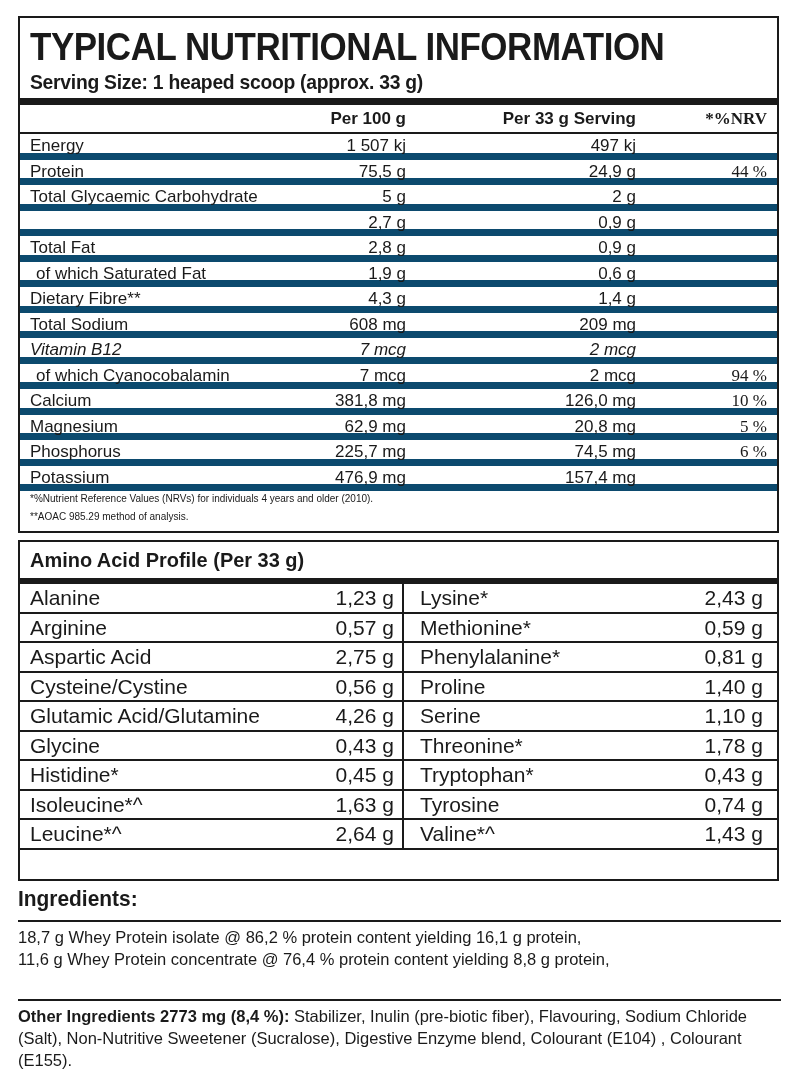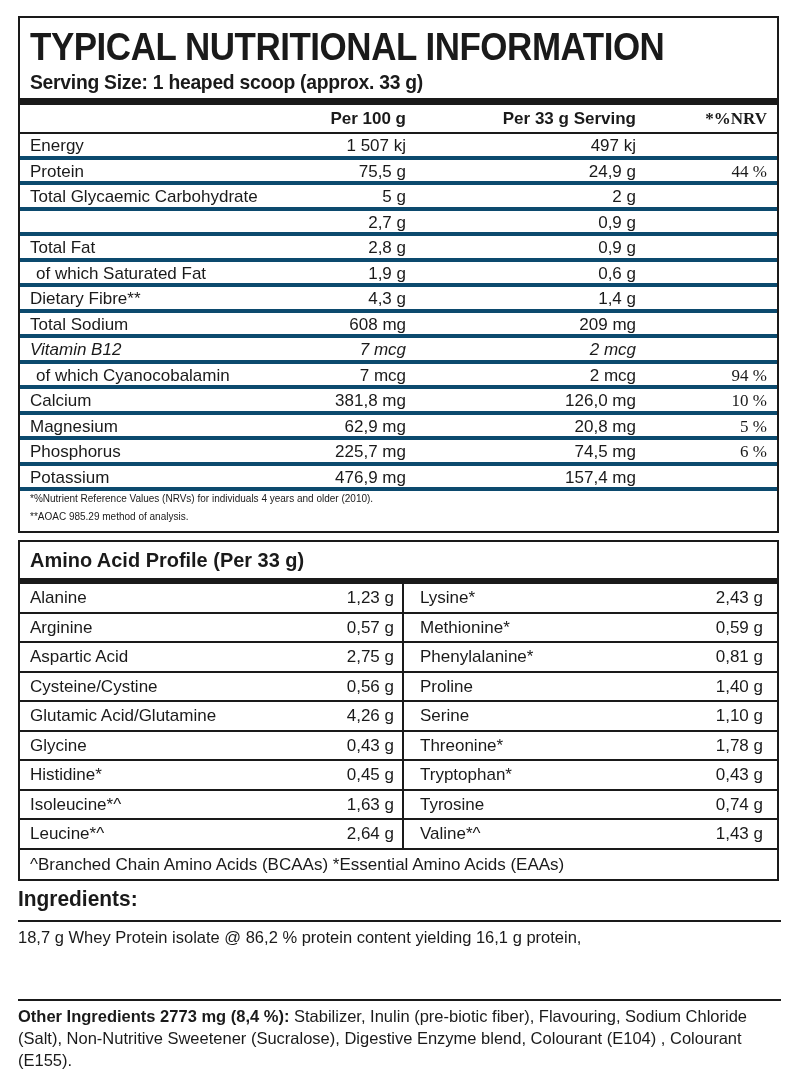--- a/index.html
+++ b/index.html
@@ -28,39 +28,39 @@
     position: absolute; left: 0; right: 0; top: 87px; height: 27px;
     border-bottom: 2px solid #1a1a1a; font-weight: bold; font-size: 17px;
   }
   .cell { position: absolute; white-space: nowrap; }
   .c-name { left: 10px; }
   .c-100 { right: 371px; text-align: right; }
   .c-serv { right: 141px; text-align: right; }
   .c-nrv { right: 10px; text-align: right; font-family: Liberation Serif, serif; }
   .nrow {
     position: absolute; left: 0; right: 0; height: 25.5px;
-    border-bottom: 4px solid #0c4a6e; box-sizing: border-box;
+    border-bottom: 7px solid #0c4a6e; box-sizing: border-box;
     font-size: 17px; line-height: 24px;
   }
   .nrow .cell { top: 0; }
   .nhead .cell { top: 4px; }
   .indent { padding-left: 6px; }
   .footnotes {
     position: absolute; left: 10px; top: 472px; font-size: 10px; line-height: 18px;
   }
   #amino-box { top: 540px; height: 341px; }
   .amino-title {
     position: absolute; left: 10px; top: 6px; font-size: 21px; font-weight: bold;
     transform: scaleX(0.95); transform-origin: left top; white-space: nowrap;
   }
   #amino-box .thickbar { top: 36px; height: 6px; }
   .arow {
     position: absolute; left: 0; right: 0; height: 29.5px;
     border-bottom: 2px solid #1a1a1a; box-sizing: border-box;
-    font-size: 17px; line-height: 28px;
+    font-size: 21px; line-height: 28px;
   }
   .a-lname { left: 10px; }
   .a-lval { left: 300px; width: 74px; text-align: right; }
   .a-rname { left: 400px; }
   .a-rval { right: 14px; text-align: right; }
   .vdiv { position: absolute; left: 382px; top: 42px; width: 2px; height: 265px; background: #1a1a1a; }
   .amino-foot { position: absolute; left: 10px; top: 309px; font-size: 17px; line-height: 28px; white-space: nowrap; }
   .ing-title {
     position: absolute; left: 18px; top: 886px; font-size: 22px; font-weight: bold; white-space: nowrap;
     transform: scaleX(0.95); transform-origin: left top;
@@ -225,24 +225,24 @@
         <span class="cell a-rname">Tyrosine</span>
         <span class="cell a-rval">0,74 g</span>
       </div>
       <div class="arow" style="top: 278px;">
         <span class="cell a-lname">Leucine*^</span>
         <span class="cell a-lval">2,64 g</span>
         <span class="cell a-rname">Valine*^</span>
         <span class="cell a-rval">1,43 g</span>
       </div>
     </div>
-  <div class="amino-foot">^Branched Chain Amino Acids (BCAAs) *Essential Amino Acids (EAAs)</div>
 </div>
 
 <div class="ing-title">Ingredients:</div>
 <div class="hr" style="top:920px;"></div>
 <div class="ing-block" style="top:926px;">
   <div>18,7 g Whey Protein isolate @ 86,2 % protein content yielding 16,1 g protein,</div>
+  <div>11,6 g Whey Protein concentrate @ 76,4 % protein content yielding 8,8 g protein,</div>
 </div>
 <div class="hr" style="top:999px;"></div>
 <div class="ing-block" style="top:1005px;">
   <span class="bold">Other Ingredients 2773 mg (8,4 %):</span><span> Stabilizer, Inulin (pre-biotic fiber), Flavouring, Sodium Chloride (Salt), Non-Nutritive Sweetener (Sucralose), Digestive Enzyme blend, Colourant (E104) , Colourant (E155).</span>
 </div>
 
 </body></html>

